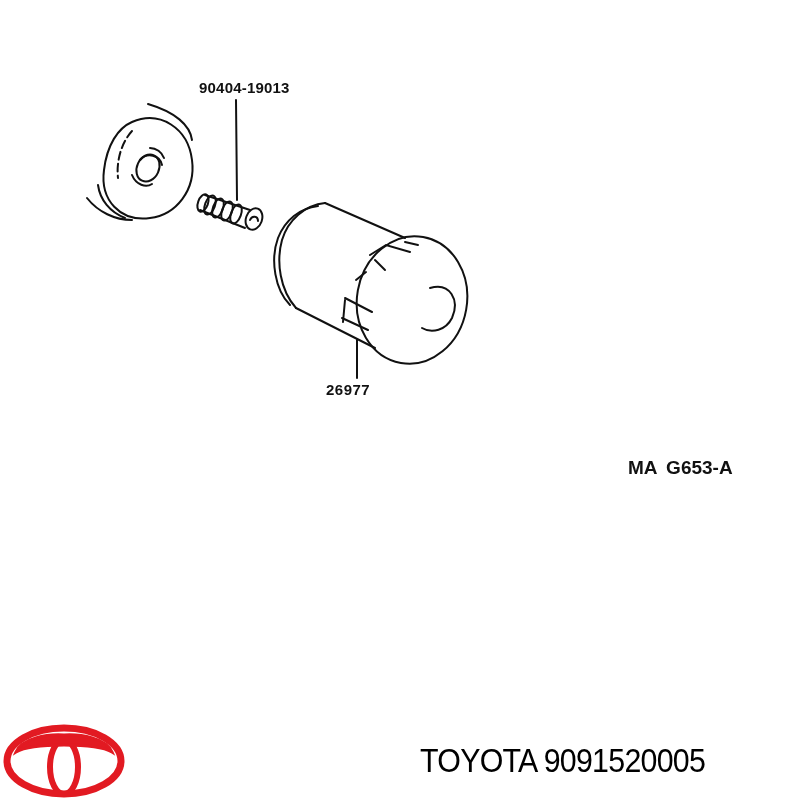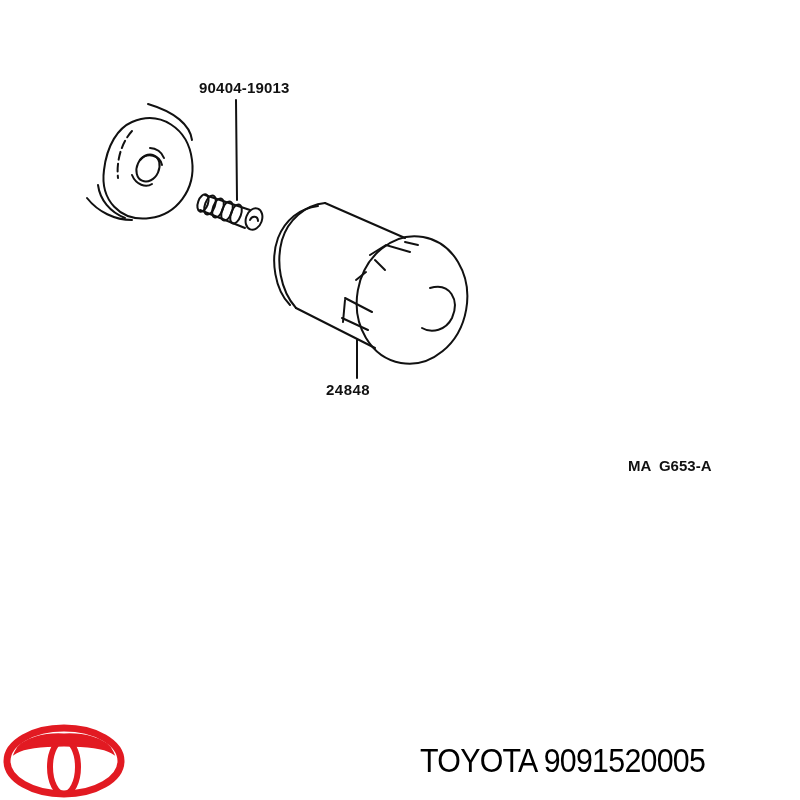--- a/index.html
+++ b/index.html
@@ -1,21 +1,21 @@
 <!DOCTYPE html>
 <html><head>
   <meta charset="utf-8">
   <style>
     html, body { margin: 0; padding: 0; background: #ffffff; }
     body { width: 800px; height: 800px; position: relative; overflow: hidden; font-family: "Liberation Sans", sans-serif; }
     .diagram { position: absolute; left: 0; top: 0; width: 800px; height: 800px; }
     .label { position: absolute; font-family: "Liberation Sans", sans-serif; font-weight: bold; color: #111; white-space: nowrap; }
     .part-label-1 { left: 179px; top: 79px; font-size: 15px; letter-spacing: 0.2px; margin-left: 20px; }
     .part-label-2 { left: 326px; top: 381px; font-size: 15px; letter-spacing: 0.5px; }
-    .code-label { left: 628px; top: 457px; font-size: 15px; word-spacing: 4px; }
+    .code-label { left: 628px; top: 457px; font-size: 19px; word-spacing: 4px; }
     .logo { position: absolute; left: 2px; top: 724px; width: 124px; height: 74px; }
     .footer-text { position: absolute; left: 420px; top: 742px; font-size: 33px; font-weight: normal; color: #000; font-family: "Liberation Sans", sans-serif; letter-spacing: -0.8px; transform: scaleX(0.92); transform-origin: left center; white-space: nowrap; }
   </style>
 </head>
 <body>
 
 <svg class="diagram" viewBox="0 0 800 800" xmlns="http://www.w3.org/2000/svg">
   <g fill="none" stroke="#111" stroke-width="2" stroke-linecap="round">
 
     <g>
@@ -56,21 +56,21 @@
       <path d="M342 318 L368 330"></path>
       <path d="M345 300 L343 322"></path>
       <path d="M375 260 L385 270"></path>
       <path d="M405 242 L418 245"></path>
       <line x1="357" y1="340" x2="357" y2="378"></line>
     </g>
   </g>
 </svg>
 
 <div class="label part-label-1">90404-19013</div>
-<div class="label part-label-2">24848</div>
+<div class="label part-label-2">26977</div>
 <div class="label code-label">MA  G653-A</div>
 
 <svg class="logo" viewBox="0 0 124 74" xmlns="http://www.w3.org/2000/svg">
   <g fill="none" stroke="#e21a22">
     <ellipse cx="62" cy="37" rx="57" ry="33" stroke-width="7"></ellipse>
     <ellipse cx="62" cy="43" rx="14" ry="27" stroke-width="6"></ellipse>
     <path d="M14 28 C20 14 45 10 62 11 C79 10 104 14 110 28 C100 22 82 21 62 21 C42 21 24 22 14 28 Z" fill="#e21a22" stroke-width="3"></path>
   </g>
 </svg>
 

